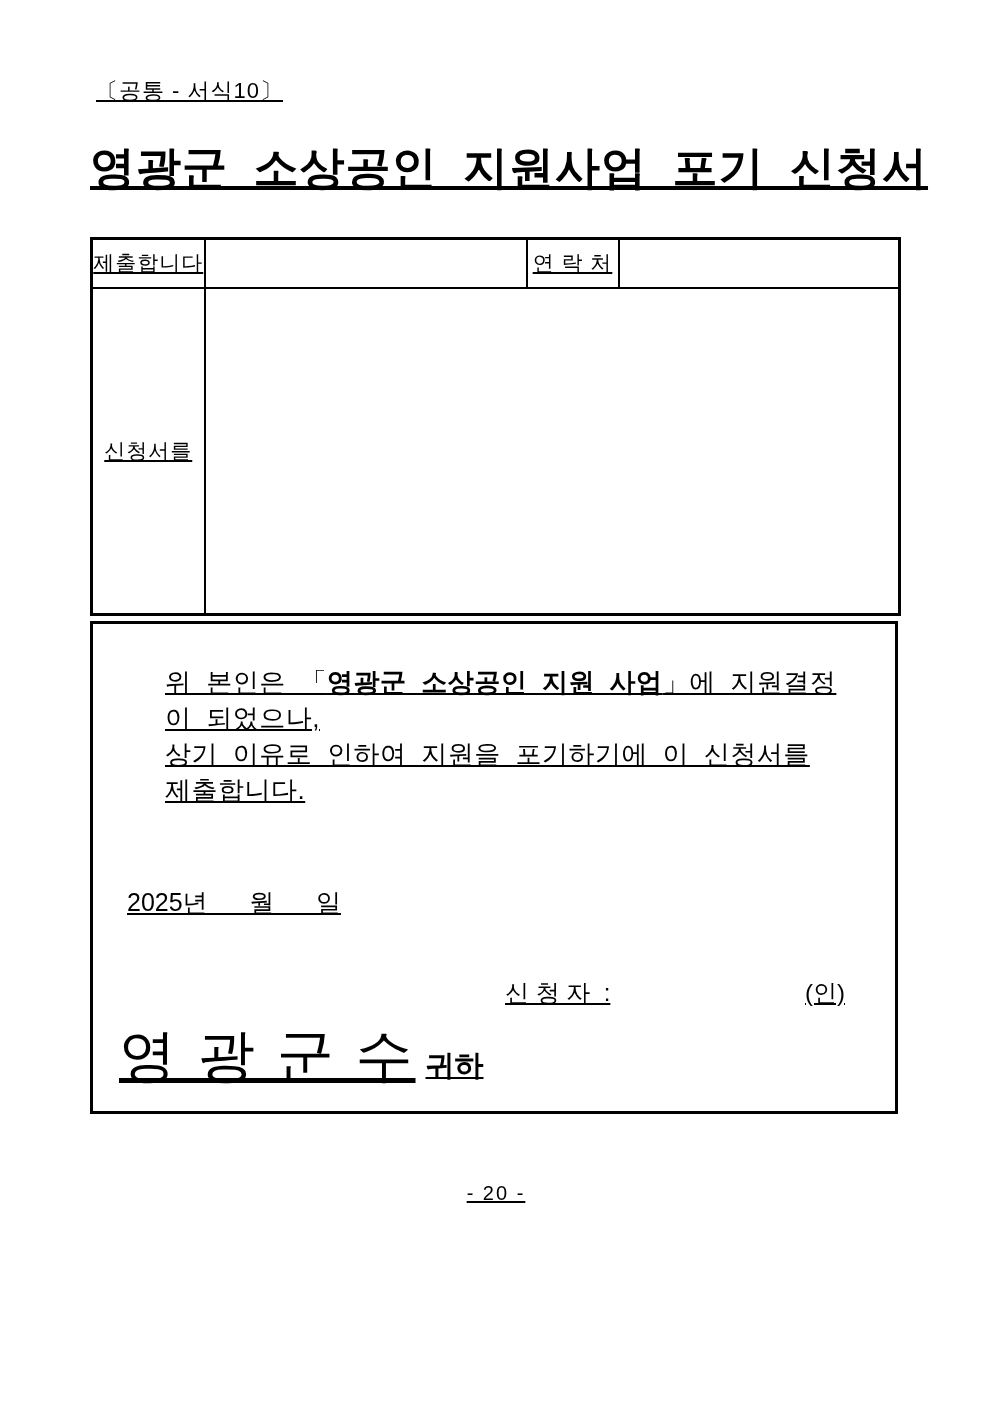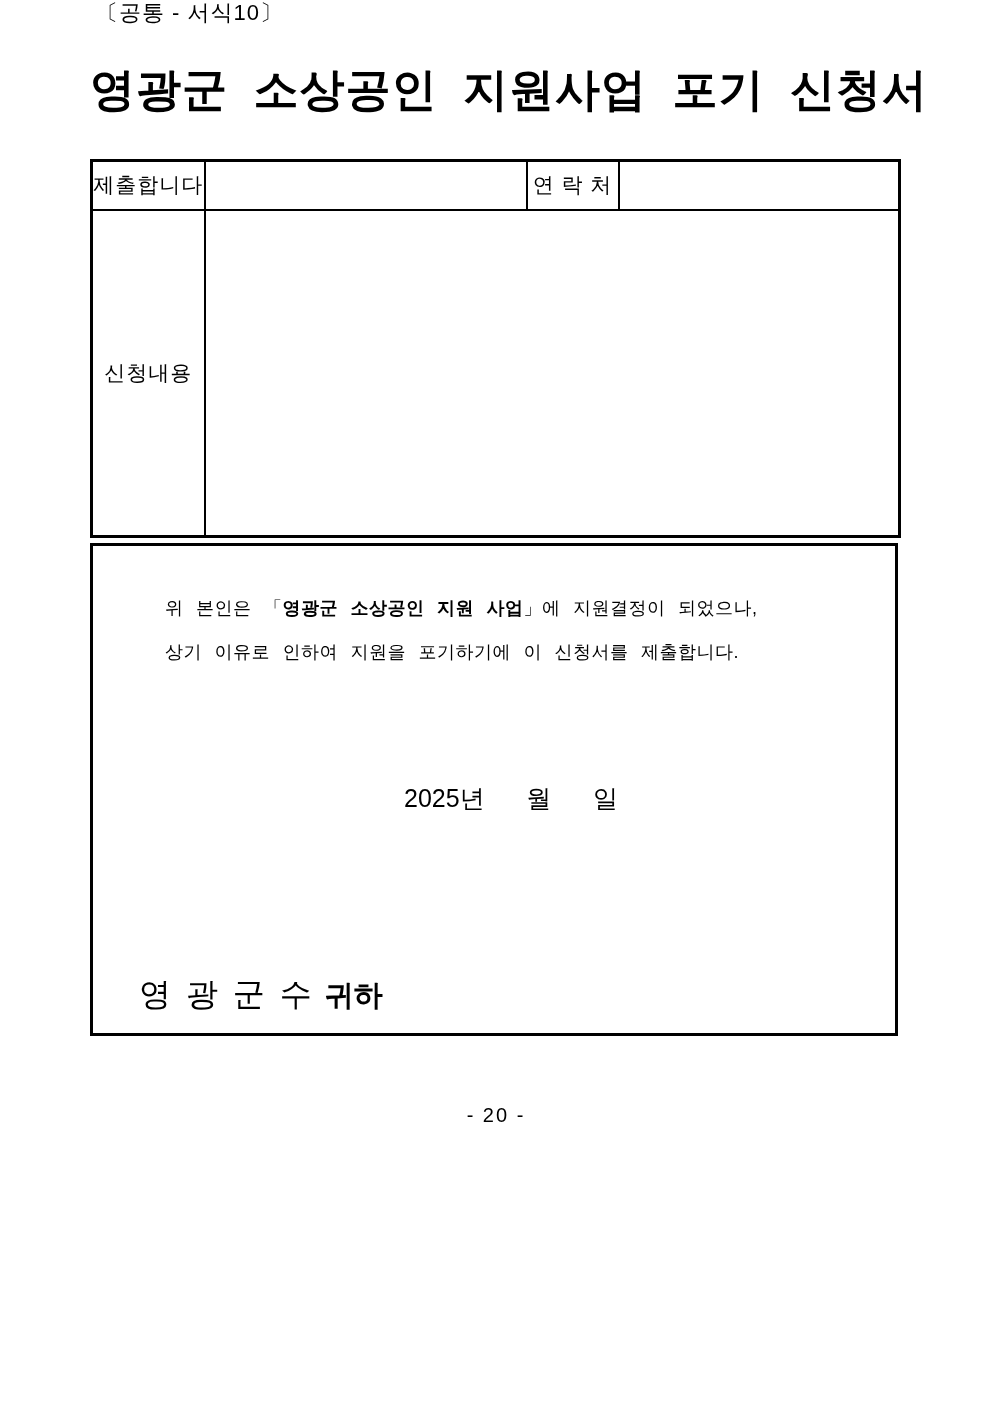--- a/index.html
+++ b/index.html
@@ -6,21 +6,23 @@
   html, body { background: #ffffff; }
   body {
     font-family: "Liberation Sans", "DejaVu Sans", sans-serif;
     color: #000000;
   }
   .page {
     position: relative;
     width: 992px;
     height: 1403px;
     background: #ffffff;
+    padding-top: 78px;
     overflow: hidden;
+    text-decoration: underline;
   }
   .content {
     margin-left: 90px;
     width: 808px;
   }
   .form-code {
     margin-left: 6px;
     font-size: 22px;
     letter-spacing: 1px;
     height: 26px;
@@ -62,29 +64,28 @@
   .statement-box {
     margin-top: 5px;
     width: 808px;
     height: 493px;
     border: 3px solid #000;
     display: flex;
     flex-direction: column;
   }
   .statement {
     margin: 40px 48px 0 72px;
-    font-size: 18px;
-    line-height: 44px;
+    font-size: 26px;
+    line-height: 36px;
     letter-spacing: 0.5px;
     word-spacing: 7px;
   }
   .statement b { letter-spacing: 0.5px; }
   .date-line {
-    margin-top: 108px;
-    text-align: center;
+    margin-top: 78px;
     padding-left: 34px;
     font-size: 25px;
     white-space: pre;
   }
   .sig-row {
     margin-top: 58px;
     margin-left: 412px;
     margin-right: 50px;
     display: flex;
     justify-content: space-between;
@@ -92,24 +93,23 @@
     white-space: pre;
   }
   .recipient {
     margin-top: auto;
     margin-left: 26px;
     margin-bottom: 16px;
     display: flex;
     align-items: baseline;
   }
   .recipient-name {
-    font-size: 32px;
+    font-size: 57px;
     letter-spacing: 3px;
     white-space: pre;
-    margin-left: 20px;
   }
   .recipient-honorific {
     font-size: 29px;
     font-weight: bold;
     margin-left: 10px;
   }
   .page-number {
     margin-top: 68px;
     text-align: center;
     font-size: 20px;
@@ -132,31 +132,35 @@
         <col style="width:281px">
       </colgroup>
       <tbody>
         <tr class="r1">
           <th>제출합니다</th>
           <td></td>
           <th>연 락 처</th>
           <td></td>
         </tr>
         <tr class="r5">
-          <th>신청내용</th>
+          <th>신청서를</th>
           <td colspan="3"></td>
         </tr>
       </tbody>
     </table>
 
     <div class="statement-box">
       <p class="statement"><span>위 본인은 「</span><b>영광군 소상공인 지원 사업</b><span>」에 지원결정이 되었으나,</span><br><span>상기 이유로 인하여 지원을 포기하기에 이 신청서를 제출합니다.</span></p>
 
       <div class="date-line">2025년      월      일</div>
 
+      <div class="sig-row">
+        <span>신 청 자  :</span>
+        <span>(인)</span>
+      </div>
 
       <div class="recipient">
         <span class="recipient-name">영 광 군 수</span>
         <span class="recipient-honorific">귀하</span>
       </div>
     </div>
   </div>
 
   <div class="page-number">- 20 -</div>
 </div>

